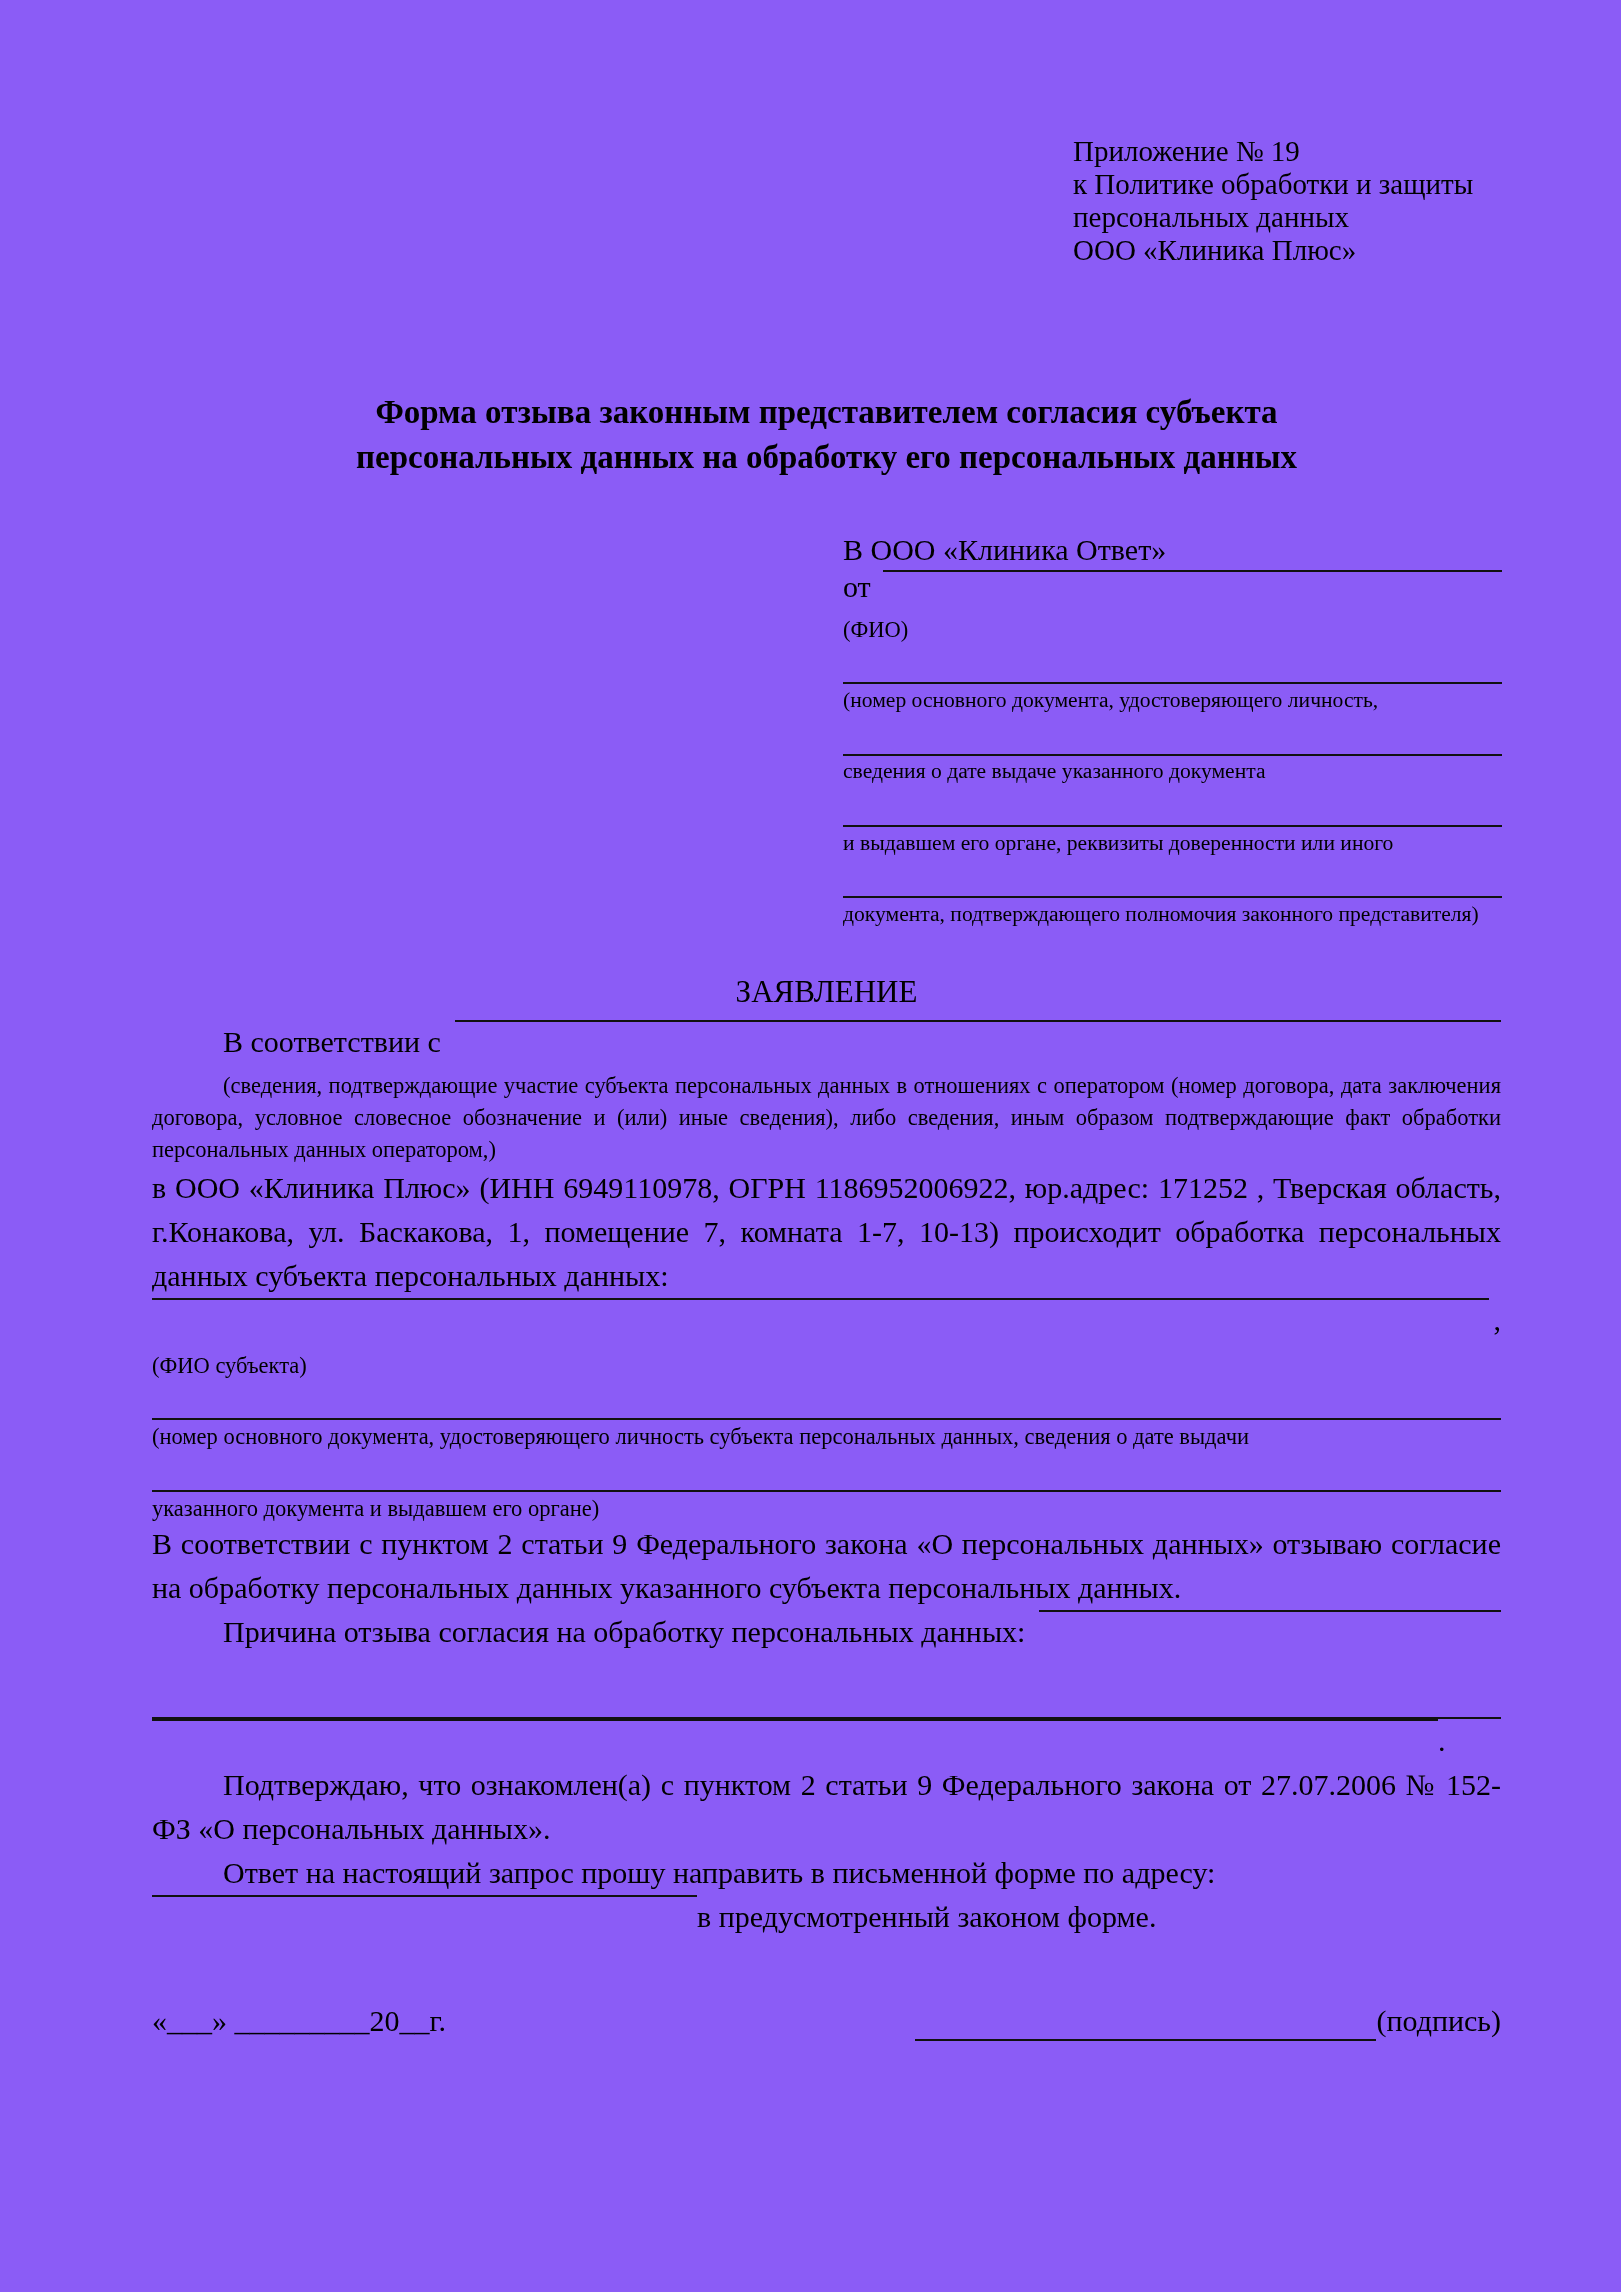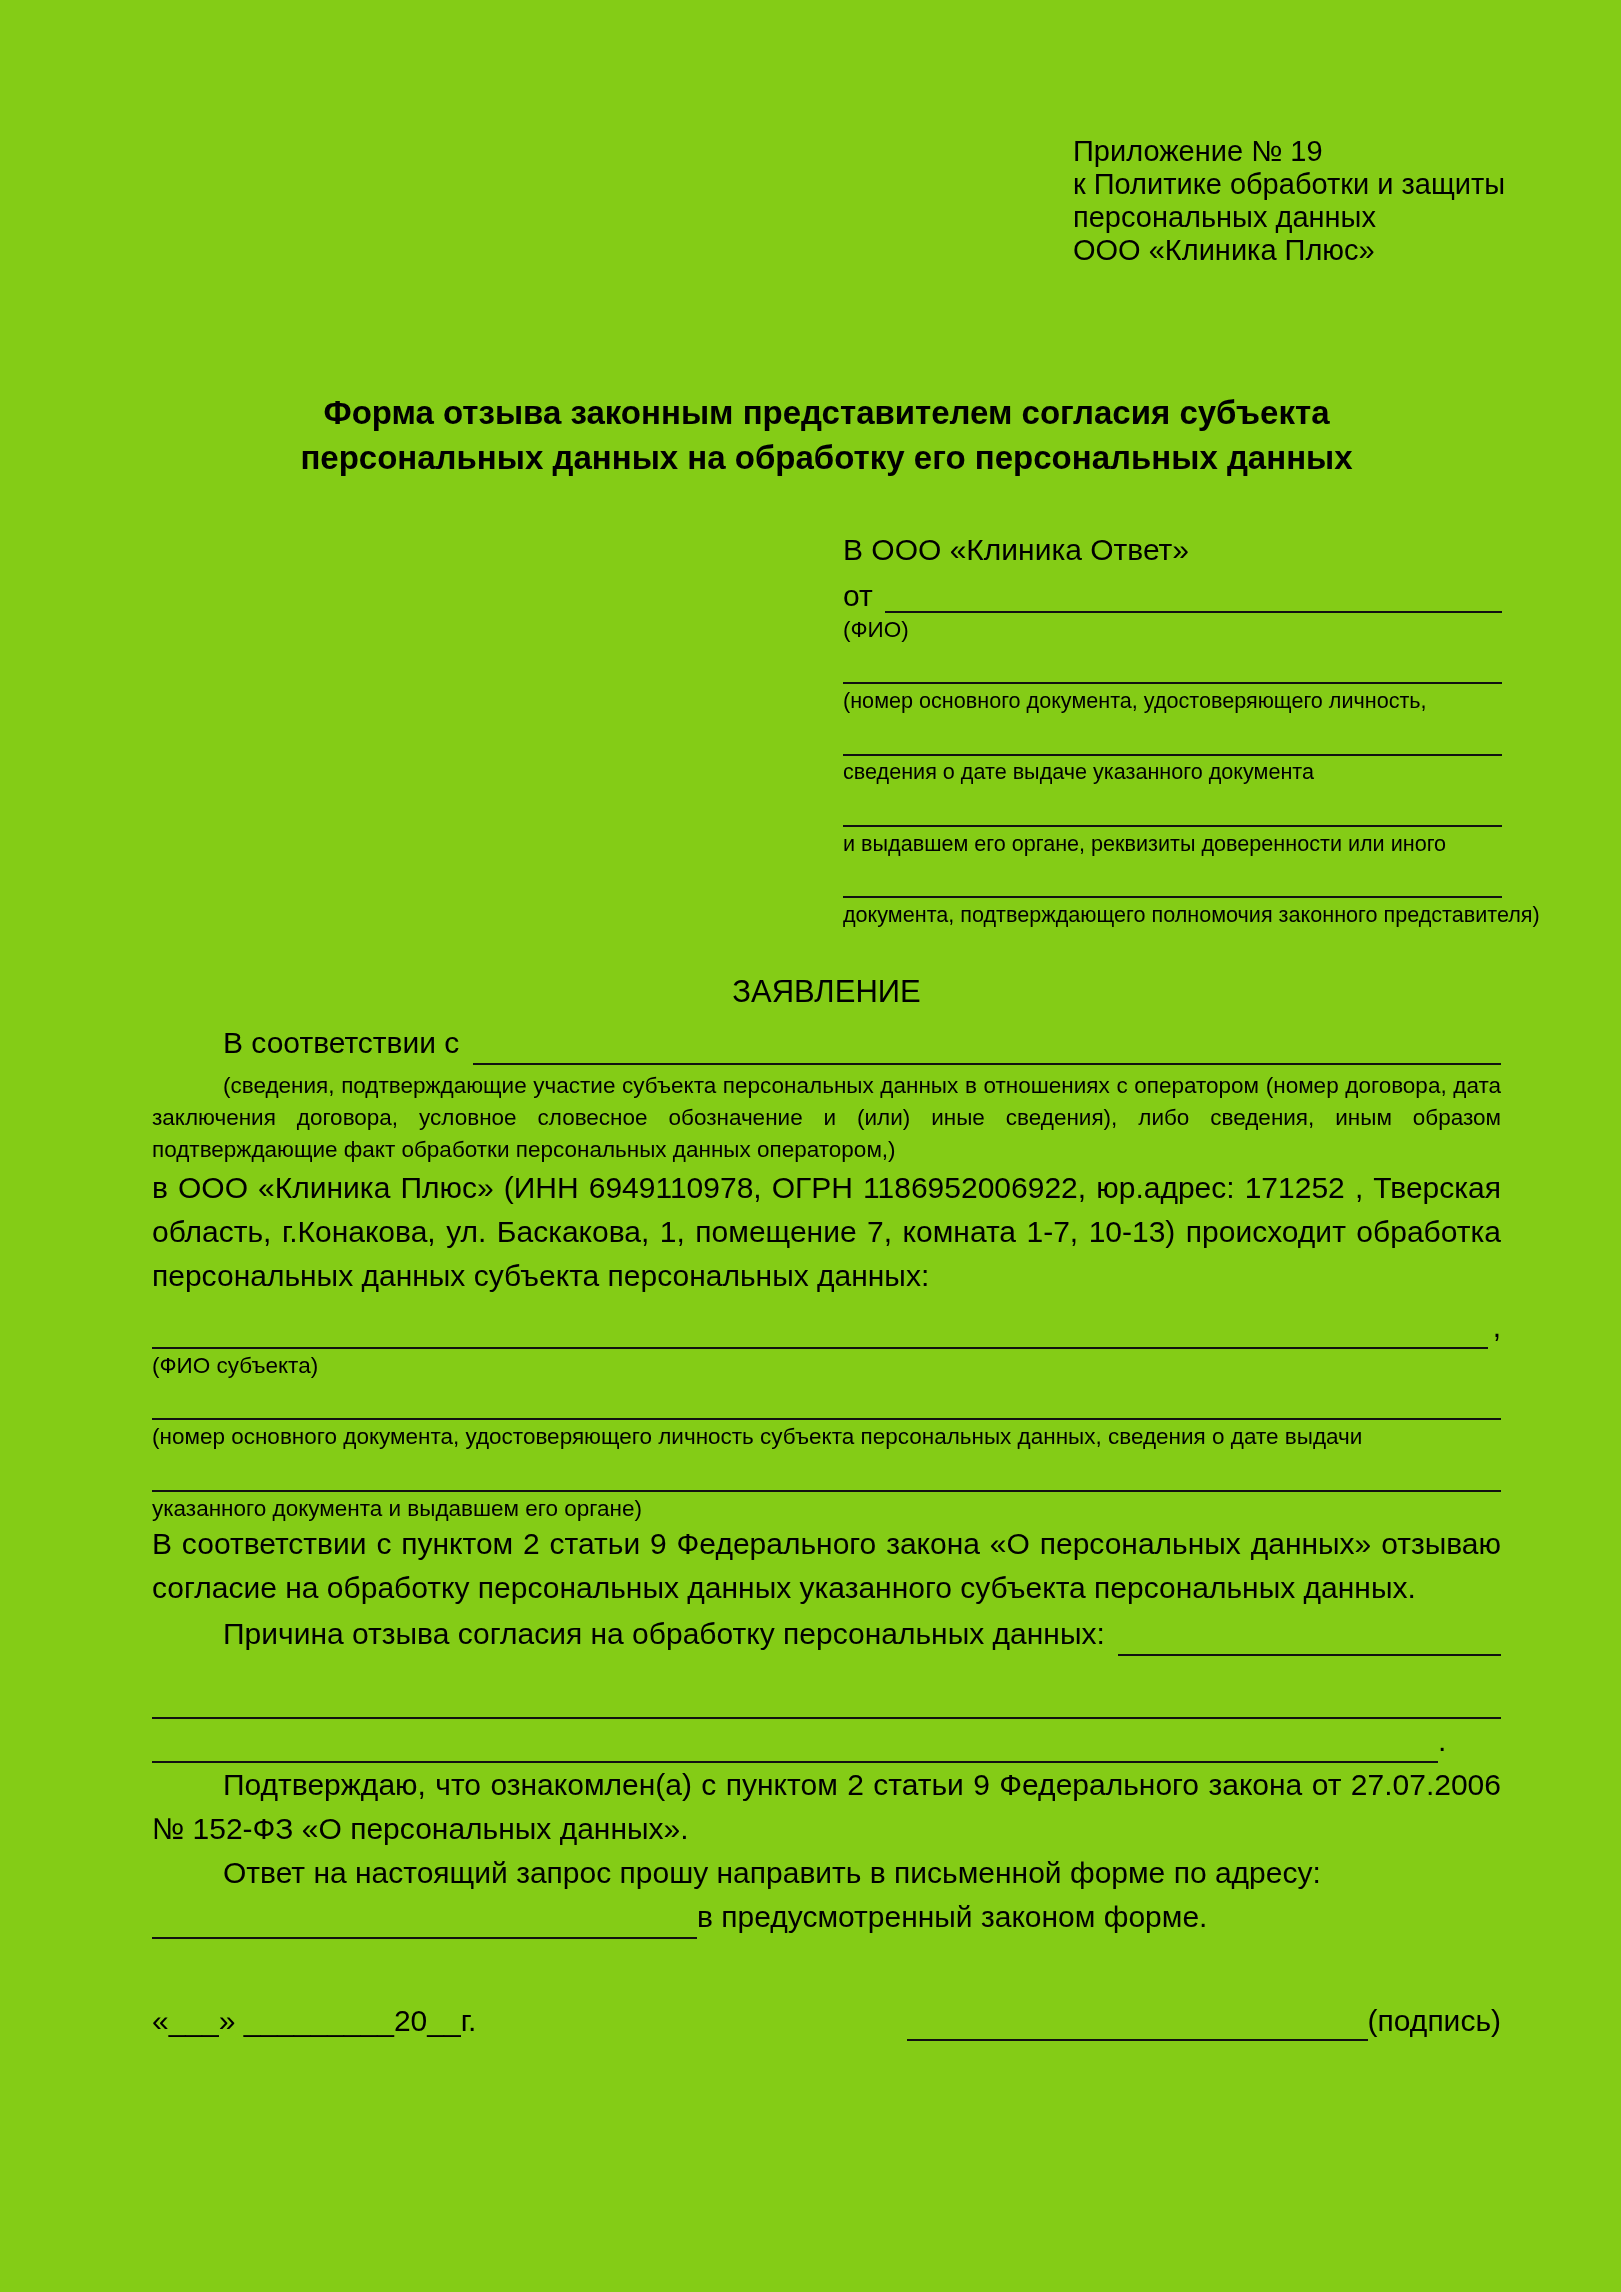--- a/index.html
+++ b/index.html
@@ -1,34 +1,34 @@
 <!DOCTYPE html>
 <html lang="ru"><head>
 <meta charset="utf-8">
 <style>
   * { margin:0; padding:0; box-sizing:border-box; }
   html, body { background:#ffffff; }
   .page {
     width:1621px; height:2293px;
-    background:#84cc16; color:#000;
-    font-family:Liberation Sans, sans-serif;
+    background:#8b5cf6; color:#000;
+    font-family:Liberation Serif, serif;
     padding:135px 120px 0 152px;
     position:relative; overflow:hidden;
   }
   
   .appendix { margin-left:921px; font-size:29px; line-height:33px; white-space:nowrap; }
   
   .title {
     font-weight:bold; font-size:33px; line-height:45px;
     text-align:center; max-width:1068px; margin:123px auto 16px;
   }
   
   .addressee { margin-left:691px; width:659px; margin-top:49px; font-size:30px; }
   .addr-to { line-height:41px; }
-  .flex-row { display:flex; align-items:flex-end; }
+  .flex-row { display:flex; align-items:flex-start; }
   .from-row { height:43px; }
   .from-row .label { padding-right:11.8px; }
   .fill { flex:1 1 auto; border-bottom:2.9px solid #111; }
   .cap { font-size:22.5px; line-height:27.4px; padding-top:2.9px; text-align:left; }
   .cap.small { font-size:21.6px; white-space:nowrap; }
   .uline { border-bottom:2.9px solid #111; height:41px; }
   
   .stmt-head { text-align:center; font-size:31px; line-height:41px; margin-top:43px; }
   .body-text { font-size:30px; line-height:44px; }
   .intro-row { margin-top:7.8px; height:45px; }

